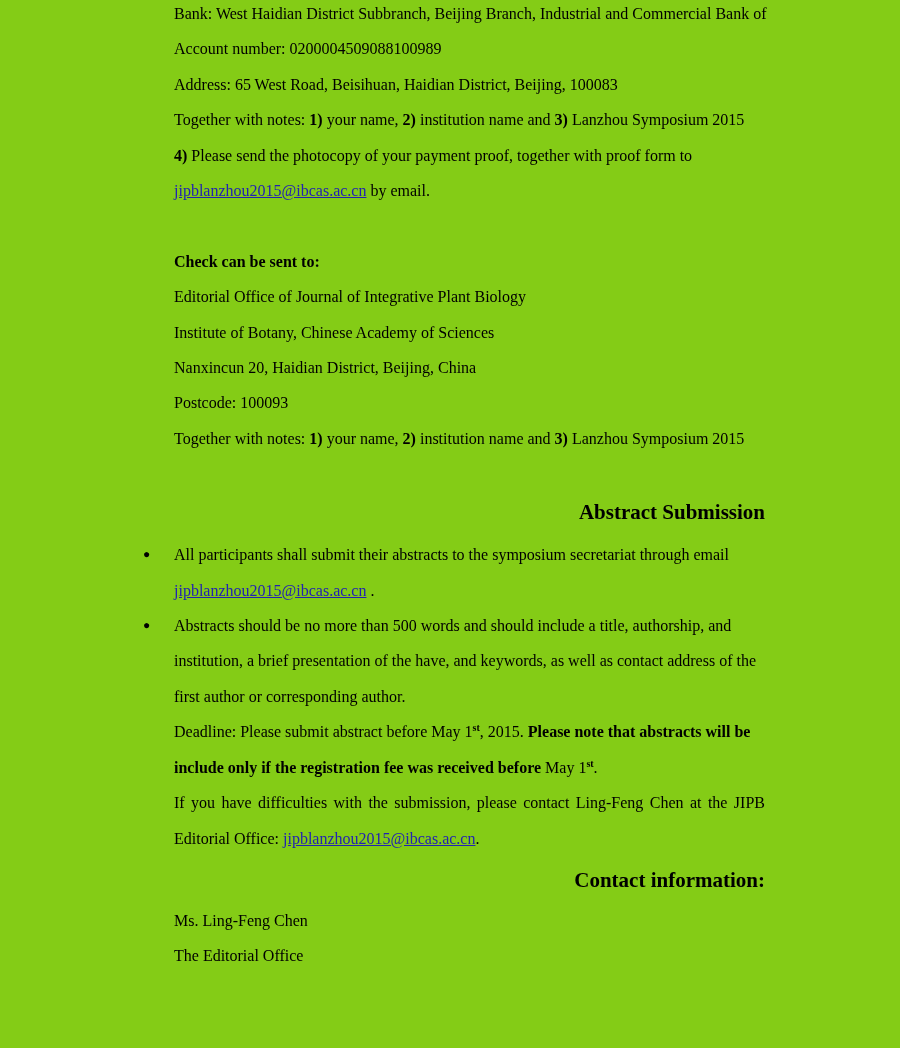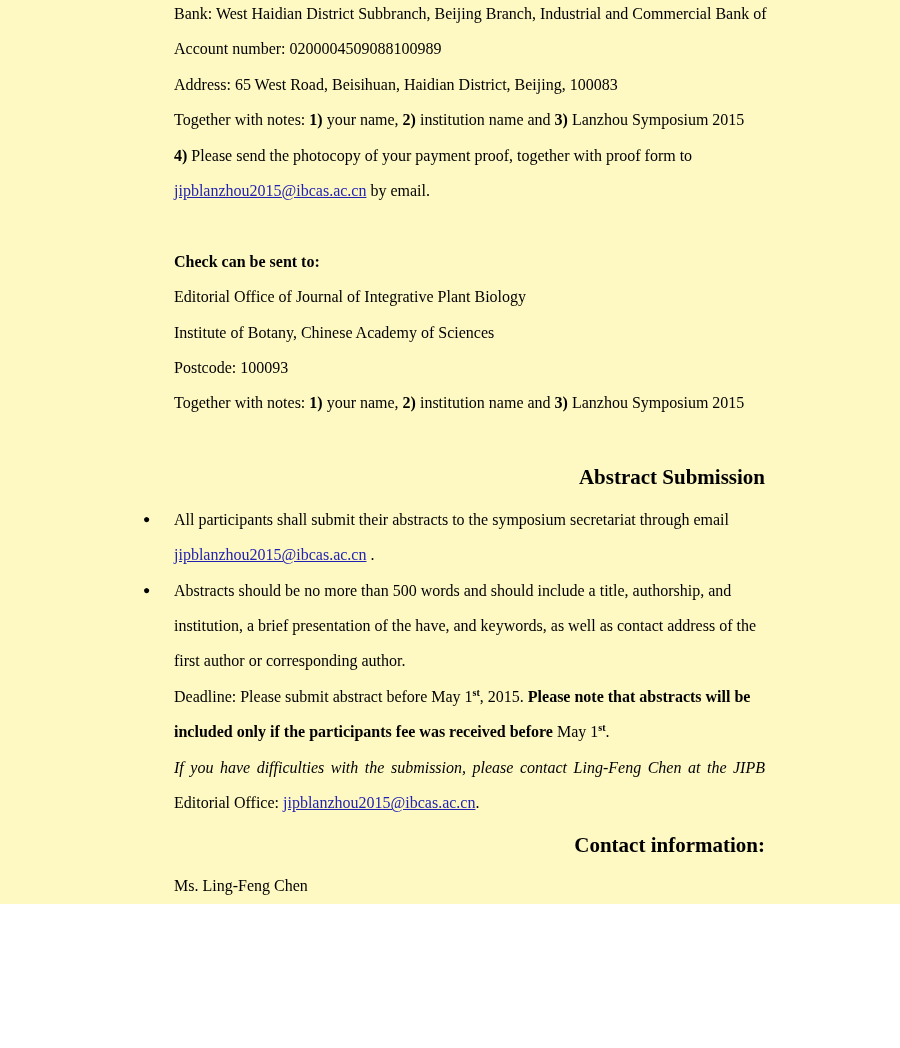--- a/index.html
+++ b/index.html
@@ -1,20 +1,20 @@
 <!DOCTYPE html>
 <html><head>
 <meta charset="utf-8">
 <style>
   html, body { margin: 0; padding: 0; background: #ffffff; }
   .page {
     position: relative;
     width: 900px;
-    height: 904px;
-    background: #fef9c3;
+    height: 1048px;
+    background: #84cc16;
     color: #000000;
     font-family: "Liberation Serif", "DejaVu Serif", serif;
     font-size: 16px;
     overflow: hidden;
   }
   .content {
     position: absolute;
     left: 137px;
     top: -4px;
     width: 628px;
@@ -54,21 +54,20 @@
   .sup {
     font-size: 10px;
     vertical-align: 6px;
     line-height: 0;
     font-weight: bold;
   }
   .justify {
     white-space: normal;
     text-align: justify;
     text-align-last: justify;
-    font-style: italic;
   }
 </style>
 </head>
 <body>
 
 <div class="page">
   <div class="content">
 
     <div>
       <p class="line">Bank: West Haidian District Subbranch, Beijing Branch, Industrial and Commercial Bank of</p>
@@ -78,20 +77,21 @@
       <p class="line"><span class="bold">4)</span><span> Please send the photocopy of your payment proof, together with proof form to</span></p>
       <p class="line"><a class="email-link">jipblanzhou2015@ibcas.ac.cn</a><span> by email.</span></p>
     </div>
 
     <div class="blank"></div>
 
     <div>
       <p class="line bold">Check can be sent to:</p>
       <p class="line">Editorial Office of Journal of Integrative Plant Biology</p>
       <p class="line">Institute of Botany, Chinese Academy of Sciences</p>
+      <p class="line">Nanxincun 20, Haidian District, Beijing, China</p>
       <p class="line">Postcode: 100093</p>
       <p class="line"><span>Together with notes: </span><span class="bold">1)</span><span> your name, </span><span class="bold">2)</span><span> institution name and </span><span class="bold">3)</span><span> Lanzhou Symposium 2015</span></p>
     </div>
 
     <h2 class="heading h-abstract">Abstract Submission</h2>
 
     <div class="bullets">
       <div class="bullet-item">
         <span class="bullet">●</span>
         <p class="line">All participants shall submit their abstracts to the symposium secretariat through email</p>
@@ -100,21 +100,21 @@
       <div class="bullet-item">
         <span class="bullet">●</span>
         <p class="line">Abstracts should be no more than 500 words and should include a title, authorship, and</p>
         <p class="line">institution, a brief presentation of the have, and keywords, as well as contact address of the</p>
         <p class="line">first author or corresponding author.</p>
       </div>
     </div>
 
     <div>
       <p class="line"><span>Deadline: Please submit abstract before May 1</span><span class="sup">st</span><span>, 2015. </span><span class="bold">Please note that abstracts will be</span></p>
-      <p class="line"><span class="bold">included only if the participants fee was received before</span><span> May 1</span><span class="sup">st</span><span>.</span></p>
+      <p class="line"><span class="bold">include only if the registration fee was received before</span><span> May 1</span><span class="sup">st</span><span>.</span></p>
     </div>
 
     <div>
       <p class="line justify">If you have difficulties with the submission, please contact Ling-Feng Chen at the JIPB</p>
       <p class="line"><span>Editorial Office: </span><a class="email-link">jipblanzhou2015@ibcas.ac.cn</a><span>.</span></p>
     </div>
 
     <h2 class="heading h-contact">Contact information:</h2>
     <div class="contact-block">
       <p class="line">Ms. Ling-Feng Chen</p>

